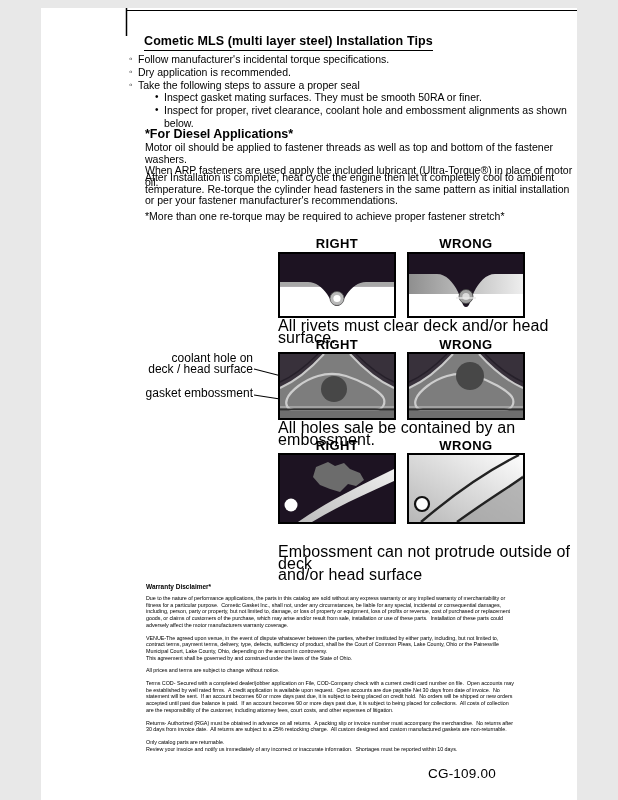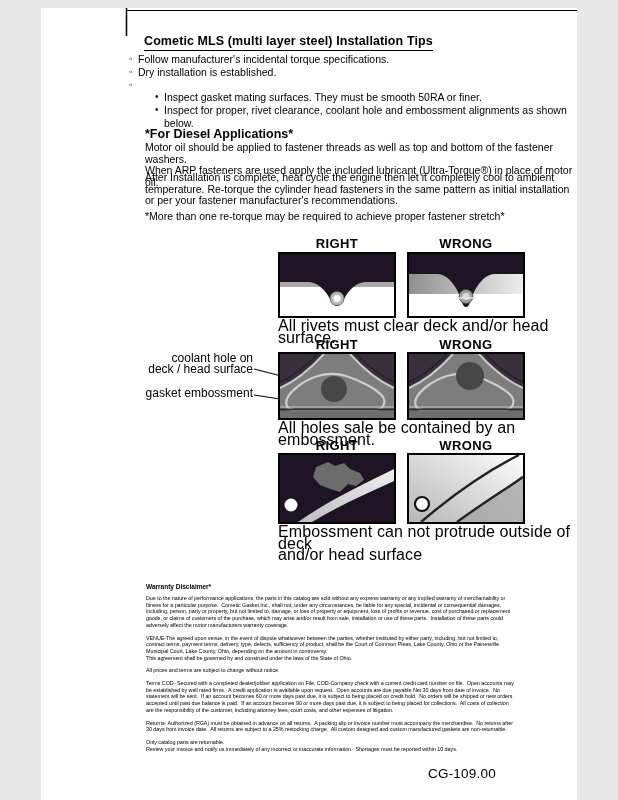--- a/index.html
+++ b/index.html
@@ -51,24 +51,25 @@
 
   <div class="abs title">Cometic MLS (multi layer steel) Installation Tips</div>
 
   <div class="abs tips">
     <div class="tip-row">
       <span class="mark">◦</span>
       <span>Follow manufacturer's incidental torque specifications.</span>
     </div>
     <div class="tip-row">
       <span class="mark">◦</span>
-      <span>Dry installation is established.</span>
+      <span>Dry application is recommended.</span>
     </div>
     <div class="tip-row">
       <span class="mark">◦</span>
+      <span>Take the following steps to assure a proper seal</span>
     </div>
     <div class="tip-row sub">
       <span class="mark">•</span>
       <span>Inspect gasket mating surfaces.  They must be smooth 50RA or finer.</span>
     </div>
     <div class="tip-row sub">
       <span class="mark">•</span>
       <span>Inspect for proper, rivet clearance, coolant hole and embossment alignments as shown below.</span>
     </div>
   </div>
@@ -179,21 +180,21 @@
       </linearGradient>
     </defs>
     <rect x="0" y="0" width="118" height="71" fill="url(#g3w)"></rect>
     <path d="M50,69 C76,50 102,34 116,22 L116,69 Z" fill="#9e9e9e" opacity="0.7"></path>
     <path d="M14,69 C48,40 84,16 112,2" fill="none" stroke="#222222" stroke-width="2.4"></path>
     <path d="M50,69 C76,50 102,34 116,24" fill="none" stroke="#222222" stroke-width="2.4"></path>
     <circle cx="15" cy="51" r="7" fill="#fdfdfd" stroke="#111" stroke-width="2.2"></circle>
     <rect x="1" y="1" width="116" height="69" fill="none" stroke="#000" stroke-width="2"></rect>
   </svg>
 
-  <div class="abs caption pre" style="top:518px;">Embossment can not protrude outside of deck
+  <div class="abs caption pre" style="top:538px;">Embossment can not protrude outside of deck
 and/or head surface</div>
 
   <div class="abs legal">
     <div class="legal-h">Warranty Disclaimer*</div>
     <div class="legal-p">Due to the nature of performance applications, the parts in this catalog are sold without any express warranty or any implied warranty of merchantability or
 fitness for a particular purpose.  Cometic Gasket Inc., shall not, under any circumstances, be liable for any special, incidental or consequential damages,
 including, person, party or property, but not limited to, damage, or loss of property or equipment, loss of profits or revenue, cost of purchased or replacement
 goods, or claims of customers of the purchase, which may arise and/or result from sale, installation or use of these parts.  Installation of these parts could
 adversely affect the motor manufacturers warranty coverage.</div>
     <div class="legal-p">VENUE-The agreed upon venue, in the event of dispute whatsoever between the parties, whether instituted by either party, including, but not limited to,

